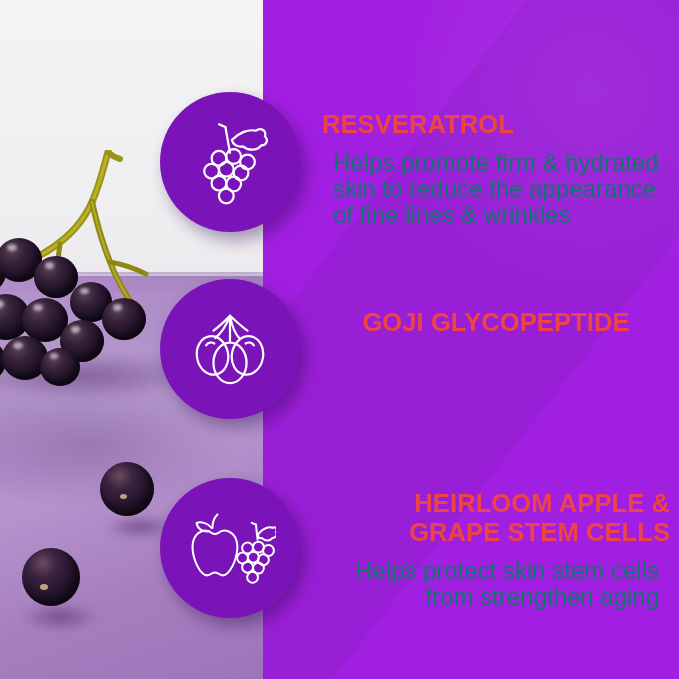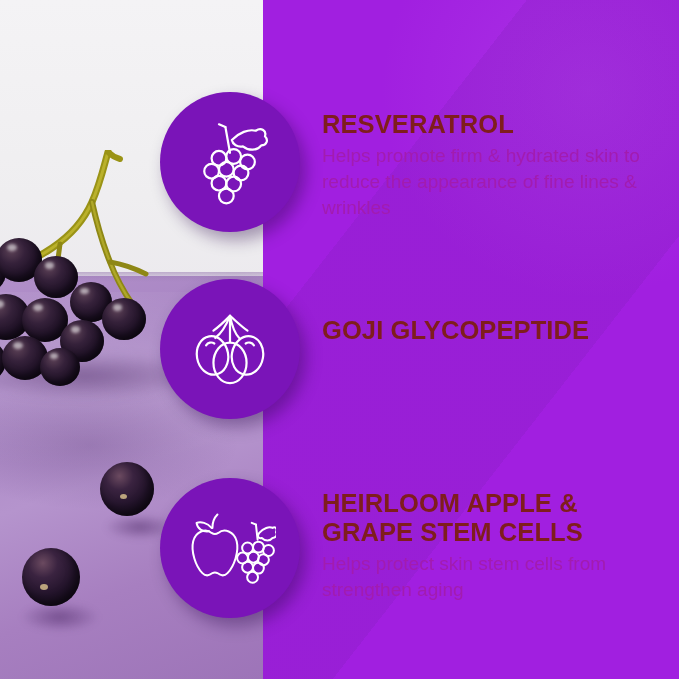--- a/index.html
+++ b/index.html
@@ -54,23 +54,23 @@
     background:radial-gradient(circle, rgba(190,90,240,.30), rgba(190,90,240,0) 70%);}
 
   
   .row{position:absolute;left:0;width:679px;}
   .circle{position:absolute;width:140px;height:140px;border-radius:50%;
     background:#7a14b8;
     box-shadow:6px 8px 16px rgba(40,5,70,.38);
     display:flex;align-items:center;justify-content:center;}
   .circle svg{width:92px;height:92px;display:block;}
   .txt{position:absolute;left:322px;width:348px;}
-  .hd{color:#7f1d1d;font-weight:bold;font-size:25.5px;line-height:29px;
+  .hd{color:#ef4444;font-weight:bold;font-size:25.5px;line-height:29px;
     letter-spacing:.1px;margin:0 0 4px 0;}
-  .bd{color:#a21caf;font-size:19px;line-height:26px;margin:0;font-weight:normal;}
+  .bd{color:#0f766e;font-size:24px;line-height:26px;margin:11px;font-weight:normal;}
 </style>
 </head>
 <body>
 
 <div id="stage">
 
   <div class="photo">
     <div class="photo-white"></div>
     <div class="photo-surface"></div>
     <div class="wall-edge"></div>
@@ -153,21 +153,21 @@
         <path d="M50 14 C50 26 50 34 50 42"></path>
         <path d="M50 14 C44 20 38 26 32 30"></path>
         <path d="M50 14 C57 20 63 26 69 30"></path>
         <ellipse cx="31" cy="57" rx="17" ry="21" transform="rotate(-10 31 57)"></ellipse>
         <ellipse cx="69" cy="57" rx="17" ry="21" transform="rotate(10 69 57)"></ellipse>
         <ellipse cx="50" cy="65" rx="18" ry="22"></ellipse>
         <path d="M24 46 C26 43 30 42 33 44"></path>
         <path d="M76 46 C74 43 70 42 67 44"></path>
       </svg>
     </div>
-    <div class="txt" style="top:316px;">
+    <div class="txt" style="top:308px;text-align:center;">
       <p class="hd">GOJI GLYCOPEPTIDE</p>
     </div>
   </div>
 
   <div class="row" style="top:0;">
     <div class="circle" style="left:160px;top:478px;">
       <svg viewBox="0 0 110 100" fill="none" stroke="#ffffff" stroke-width="2.4" stroke-linecap="round" stroke-linejoin="round">
         <path d="M34 26 C34 20 36 14 40 10"></path>
         <path d="M33 26 C28 20 20 18 15 20 C16 27 22 31 30 30"></path>
         <path d="M33 32 C26 26 14 30 11 42 C8 54 14 72 22 80 C27 85 31 82 34 80 C36 79 38 79 40 80
@@ -180,19 +180,19 @@
           <circle cx="89" cy="49" r="6.5"></circle>
           <circle cx="101" cy="53" r="6.5"></circle>
         <circle cx="70" cy="62" r="6.5"></circle>
           <circle cx="83" cy="61" r="6.5"></circle>
           <circle cx="95" cy="64" r="6.5"></circle>
         <circle cx="76" cy="73" r="6.5"></circle>
           <circle cx="89" cy="74" r="6.5"></circle>
         <circle cx="82" cy="85" r="6.5"></circle>
       </svg>
     </div>
-    <div class="txt" style="top:489px;">
+    <div class="txt" style="top:489px;text-align:right;">
       <p class="hd">HEIRLOOM APPLE &amp; GRAPE STEM CELLS</p>
       <p class="bd">Helps protect skin stem cells from strengthen aging</p>
     </div>
   </div>
 
 </div>
 
 </body></html>

